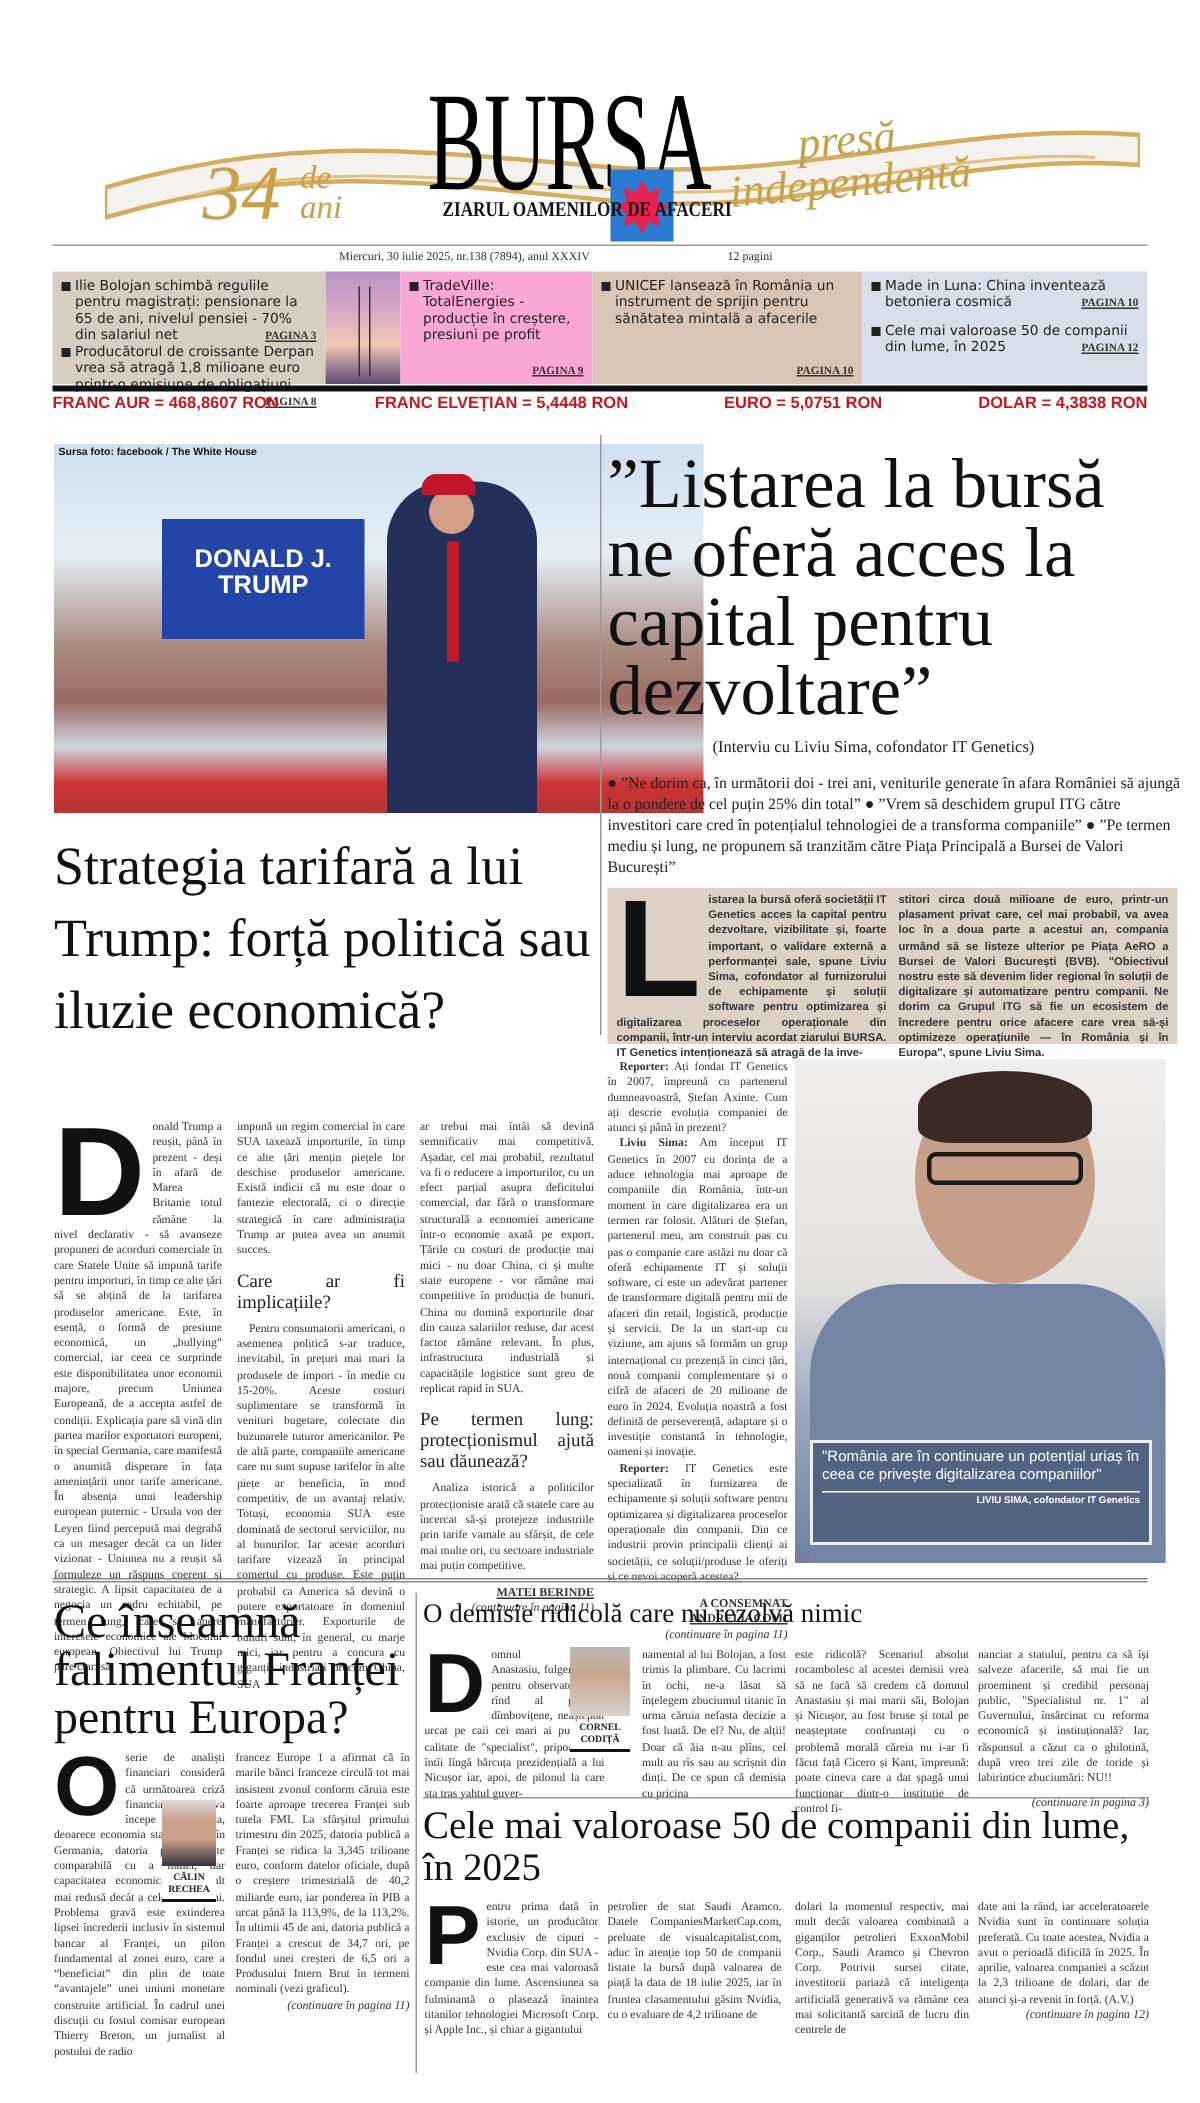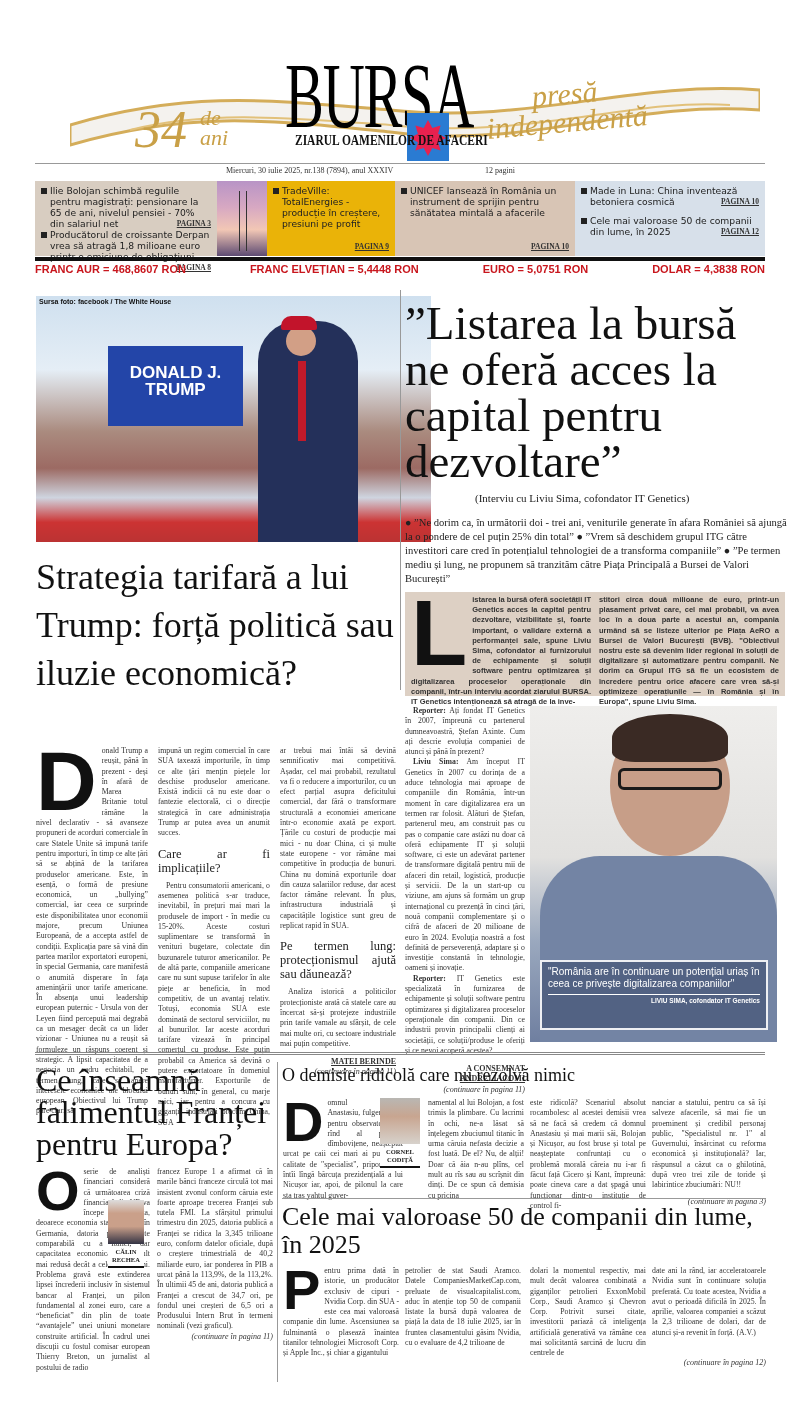--- a/index.html
+++ b/index.html
@@ -19,27 +19,27 @@
 .pages{position:absolute;left:485px;top:166px;font-size:8px;color:#333}
 
 .teasers{position:absolute;left:35px;top:181px;width:730px;height:75px;display:flex}
 .teaser{position:relative;padding:4px 6px;font-family:"DejaVu Sans",sans-serif;font-size:9.2px;line-height:11px;color:#222}
 .teaser .b{display:block;padding-left:9px;position:relative}
 .teaser .b:before{content:"";position:absolute;left:0;top:3px;width:6px;height:6px;background:#222}
 .pg{font-family:"Liberation Serif",serif;font-weight:bold;font-size:7.5px;text-decoration:underline;float:right;color:#333}
 .t1{width:182px;background:#d8cdc1}
 .t1img{width:50px;background:linear-gradient(180deg,#b894c6 0%,#d7a8c2 35%,#f2c7b5 65%,#5d4b73 100%);position:relative}
 .t1img:after{content:"";position:absolute;left:22px;top:10px;width:6px;height:60px;border-left:1px solid #333;border-right:1px solid #333}
-.t2{width:128px;background:#eab308}
+.t2{width:128px;background:#f9a8d4}
 .t3{width:180px;background:#d8c5b5}
 .t4{width:190px;background:#d7e0ea}
 .thickline{position:absolute;left:35px;top:257px;width:730px;height:4px;background:#111}
 .rates{position:absolute;left:35px;top:263px;width:730px;display:flex;justify-content:space-between;font-family:"Liberation Sans",sans-serif;font-weight:bold;font-size:11px;color:#c8161d}
 
-.photo{position:absolute;left:36px;top:296px;width:395px;height:246px;background:linear-gradient(180deg,#cfe0ef 0%,#e5eef6 30%,#aa8b7f 55%,#9c6a63 70%,#cfd5e0 82%,#c33 92%,#b33 100%);overflow:hidden}
+.photo{position:absolute;left:36px;top:296px;width:433px;height:246px;background:linear-gradient(180deg,#cfe0ef 0%,#e5eef6 30%,#aa8b7f 55%,#9c6a63 70%,#cfd5e0 82%,#c33 92%,#b33 100%);overflow:hidden}
 .photo .screen{position:absolute;left:72px;top:50px;width:135px;height:80px;background:#2345a8;color:#fff;font-family:"Liberation Sans",sans-serif;font-weight:bold;text-align:center;font-size:17px;line-height:17px;padding-top:18px}
 .photo .man{position:absolute;left:222px;top:25px;width:100px;height:221px;background:#24305a;border-radius:40px 40px 0 0}
 .photo .face{position:absolute;left:250px;top:30px;width:30px;height:30px;background:#d29f86;border-radius:50%}
 .photo .cap{position:absolute;left:245px;top:20px;width:36px;height:14px;background:#c2142b;border-radius:10px 10px 2px 2px}
 .photo .tie{position:absolute;left:262px;top:65px;width:8px;height:80px;background:#c11a2a}
 .photo .credit{position:absolute;left:3px;top:2px;font-family:"Liberation Sans",sans-serif;font-size:7px;font-weight:bold;color:#111}
 .vline{position:absolute;width:1px;background:#999}
 
 .h-interview{position:absolute;left:405px;top:300px;width:385px;font-size:47px;line-height:46px;color:#111}
 .sub-interview{position:absolute;left:475px;top:492px;font-size:11px;color:#222}
@@ -203,14 +203,14 @@
     <div>CODIȚĂ</div>
   </div>
 <div class="abs" style="left:282px;top:1198px;width:484px;height:1px;background:#999"></div>
 
 <div class="h-nvidia">Cele mai valoroase 50 de companii din lume, în 2025</div>
 <div class="body abs" style="left:283px;top:1266px;width:116px"><span class="dropP">P</span><span>entru prima dată în istorie, un producător exclusiv de cipuri - Nvidia Corp. din SUA - este cea mai valoroasă companie din lume. Ascensiunea sa fulminantă o plasează înaintea titanilor tehnologiei Microsoft Corp. și Apple Inc., și chiar a gigantului</span></div>
 <div class="body abs" style="left:405px;top:1266px;width:116px">petrolier de stat Saudi Aramco. Datele CompaniesMarketCap.com, preluate de visualcapitalist.com, aduc în atenție top 50 de companii listate la bursă după valoarea de piață la data de 18 iulie 2025, iar în fruntea clasamentului găsim Nvidia, cu o evaluare de 4,2 trilioane de</div>
 <div class="body abs" style="left:530px;top:1266px;width:116px">dolari la momentul respectiv, mai mult decât valoarea combinată a giganților petrolieri ExxonMobil Corp., Saudi Aramco și Chevron Corp. Potrivit sursei citate, investitorii pariază că inteligența artificială generativă va rămâne cea mai solicitantă sarcină de lucru din centrele de</div>
 <div class="body abs" style="left:652px;top:1266px;width:114px">
   <span>date ani la rând, iar acceleratoarele Nvidia sunt în continuare soluția preferată. Cu toate acestea, Nvidia a avut o perioadă dificilă în 2025. În aprilie, valoarea companiei a scăzut la 2,3 trilioane de dolari, dar de atunci și-a revenit în forță. (A.V.)</span>
-  <div class="cont" style="margin-top:20px">(continuare în pagina 12)</div>
+  <div class="cont" style="margin-top:0">(continuare în pagina 12)</div>
 </div>
 
 </body></html>

